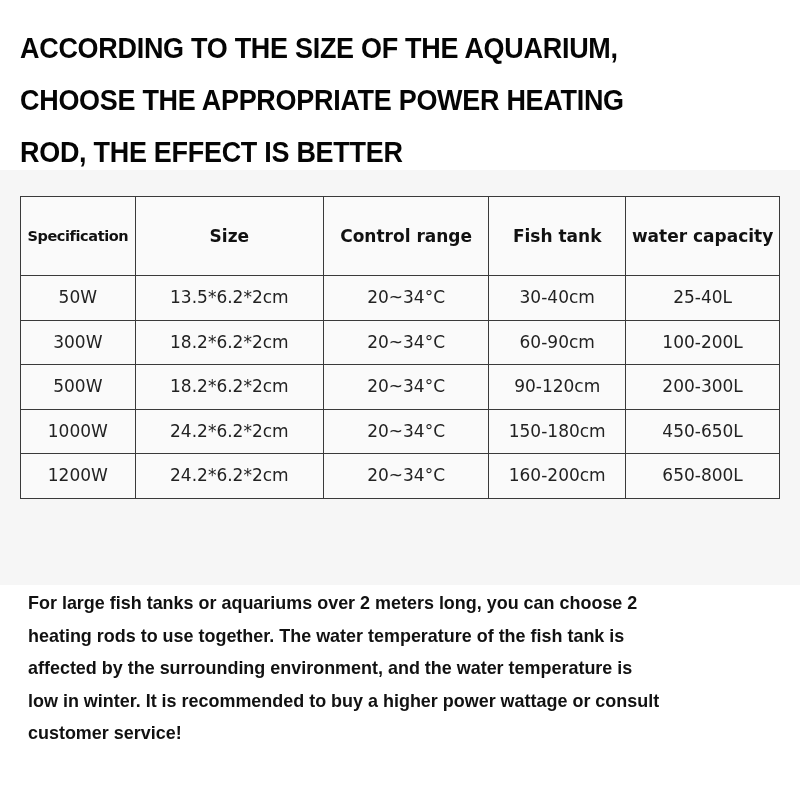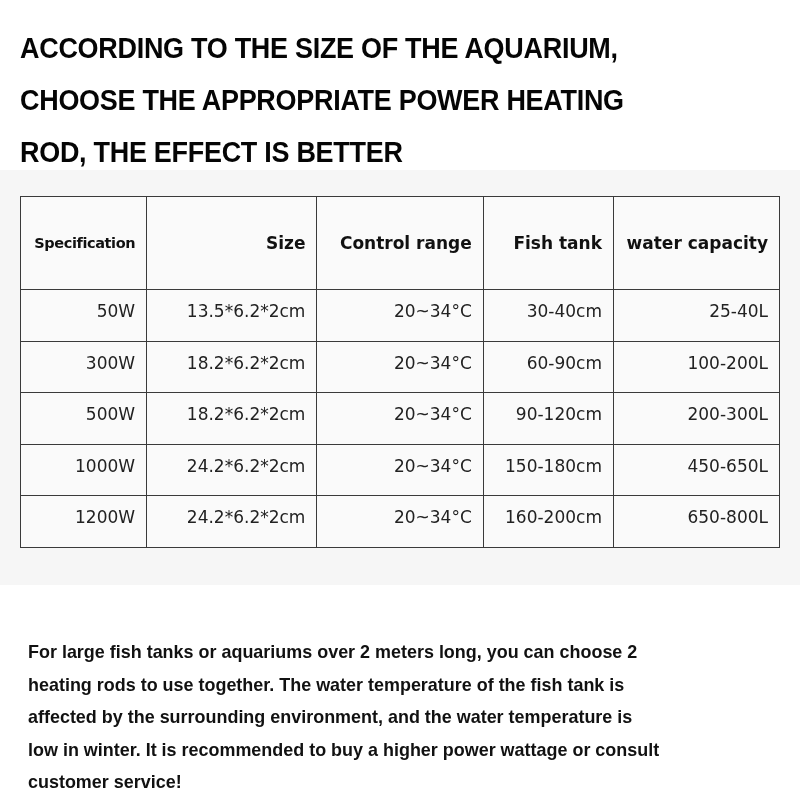--- a/index.html
+++ b/index.html
@@ -16,31 +16,31 @@
     .headline div { white-space: nowrap; }
     .panel {
       position: absolute; left: 0; top: 170px; width: 800px; height: 415px; background: #f6f6f6;
     }
     table.spec {
       position: absolute; left: 20px; top: 196px; width: 760px;
       border-collapse: collapse; background: #fafafa;
       font-family: "DejaVu Sans", sans-serif;
     }
     table.spec th, table.spec td {
-      border: 1.5px solid #3a3a3a; text-align: right; padding: 11px; color: #222;
+      border: 1.5px solid #3a3a3a; text-align: center; padding: 4px; color: #222;
     }
     table.spec th {
       height: 70px; font-weight: bold; font-size: 17px; color: #111; white-space: nowrap;
     }
     table.spec th.c0 { font-size: 14.5px; letter-spacing: -0.4px; }
     table.spec td { height: 36.5px; font-size: 17px; padding-top: 3px; }
     .col0 { width: 106px; } .col1 { width: 184px; } .col2 { width: 158px; }
     .col3 { width: 131px; } .col4 { width: 145px; }
     .note {
-      position: absolute; left: 28px; top: 636px; width: 765px;
+      position: absolute; left: 28px; top: 587px; width: 765px;
       font-family: "Liberation Sans", sans-serif; font-weight: bold;
       font-size: 18.5px; line-height: 32.5px; color: #111;
     }
     .note div { white-space: nowrap; transform: scaleX(0.97); transform-origin: left; }
   </style>
 </head>
 <body>
 
 <div class="headline">
   <div>ACCORDING TO THE SIZE OF THE AQUARIUM,</div>

